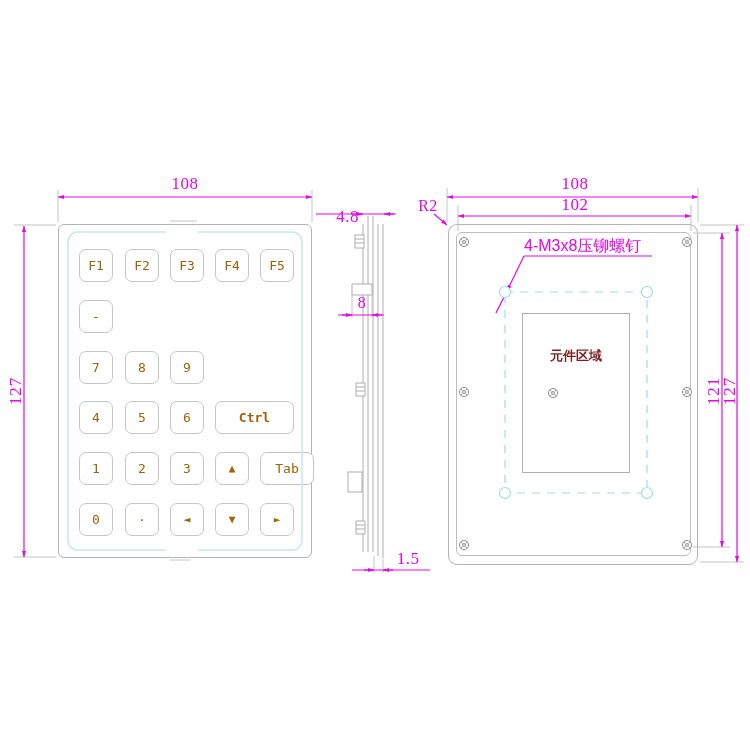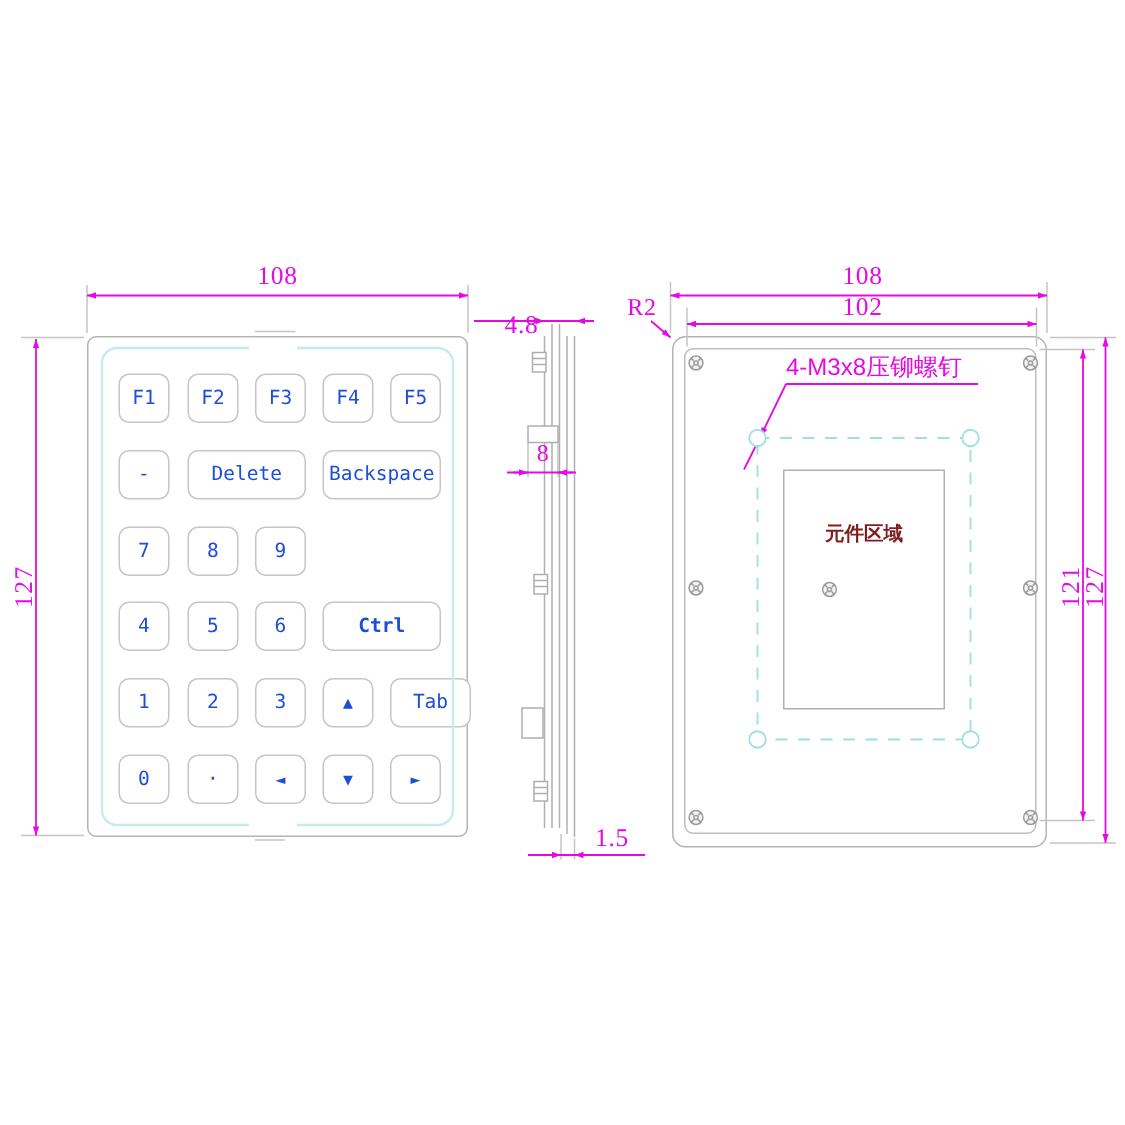--- a/index.html
+++ b/index.html
@@ -6,21 +6,21 @@
   #canvas{position:relative;width:750px;height:750px;background:#ffffff;
           font-family:"Liberation Sans",sans-serif;}
   svg.overlay{position:absolute;left:0;top:0;width:750px;height:750px;pointer-events:none;z-index:5;}
   .panel{position:absolute;background:#ffffff;border:1px solid #b4b4b4;box-sizing:border-box;}
   #front-panel{left:58px;top:224px;width:254px;height:334px;border-radius:6px;z-index:1;}
   #back-outer{left:448px;top:224px;width:250px;height:341px;border-radius:9px;z-index:1;}
   #back-inner{left:456px;top:232px;width:235px;height:324px;border-radius:6px;border-color:#bdbdbd;z-index:2;}
   #component-rect{left:522px;top:313px;width:108px;height:160px;border-radius:0;border-color:#b0b0b0;z-index:3;}
   .key{position:absolute;box-sizing:border-box;border:1px solid #c6c6c6;border-radius:7px;background:#fff;
        display:flex;align-items:center;justify-content:center;
-       font-family:"DejaVu Sans Mono","DejaVu Sans",monospace;font-size:13px;color:#1d4ed8;z-index:4;}
+       font-family:"DejaVu Sans Mono","DejaVu Sans",monospace;font-size:13px;color:#a16207;z-index:4;}
   .key.glyph{font-size:11px;}
   .dim{position:absolute;color:#e608e6;font-family:"Liberation Serif",serif;
        font-size:17px;line-height:16px;text-align:center;letter-spacing:0.5px;z-index:6;white-space:nowrap;}
   .dim.rot{transform:rotate(-90deg);width:50px;height:16px;letter-spacing:1px;}
   .note{position:absolute;color:#e608e6;font-family:"Liberation Sans",sans-serif;
         font-size:16px;line-height:18px;z-index:6;white-space:nowrap;}
   .area-label{position:absolute;left:526px;top:347px;width:100px;text-align:center;color:#7f1d1d;
         font-size:13px;font-weight:600;z-index:6;white-space:nowrap;}
 </style>
 </head>
@@ -28,22 +28,20 @@
 
 <div id="canvas">
 
   <div id="front-panel" class="panel">
       <div class="key" style="left: 20px; top: 24px; width: 34px; height: 33px;">F1</div>
       <div class="key" style="left: 66px; top: 24px; width: 34px; height: 33px;">F2</div>
       <div class="key" style="left: 111px; top: 24px; width: 34px; height: 33px;">F3</div>
       <div class="key" style="left: 156px; top: 24px; width: 34px; height: 33px;">F4</div>
       <div class="key" style="left: 201px; top: 24px; width: 34px; height: 33px;">F5</div>
       <div class="key" style="left: 20px; top: 75px; width: 34px; height: 33px;">-</div>
-      <div class="key" style="left: 66px; top: 75px; width: 79px; height: 33px;">Delete</div>
-      <div class="key" style="left: 156px; top: 75px; width: 79px; height: 33px;">Backspace</div>
       <div class="key" style="left: 20px; top: 126px; width: 34px; height: 33px;">7</div>
       <div class="key" style="left: 66px; top: 126px; width: 34px; height: 33px;">8</div>
       <div class="key" style="left: 111px; top: 126px; width: 34px; height: 33px;">9</div>
       <div class="key" style="left: 20px; top: 176px; width: 34px; height: 33px;">4</div>
       <div class="key" style="left: 66px; top: 176px; width: 34px; height: 33px;">5</div>
       <div class="key" style="left: 111px; top: 176px; width: 34px; height: 33px;">6</div>
       <div class="key" style="left: 156px; top: 176px; width: 79px; height: 33px; font-weight: bold;">Ctrl</div>
       <div class="key" style="left: 20px; top: 227px; width: 34px; height: 33px;">1</div>
       <div class="key" style="left: 66px; top: 227px; width: 34px; height: 33px;">2</div>
       <div class="key" style="left: 111px; top: 227px; width: 34px; height: 33px;">3</div>

